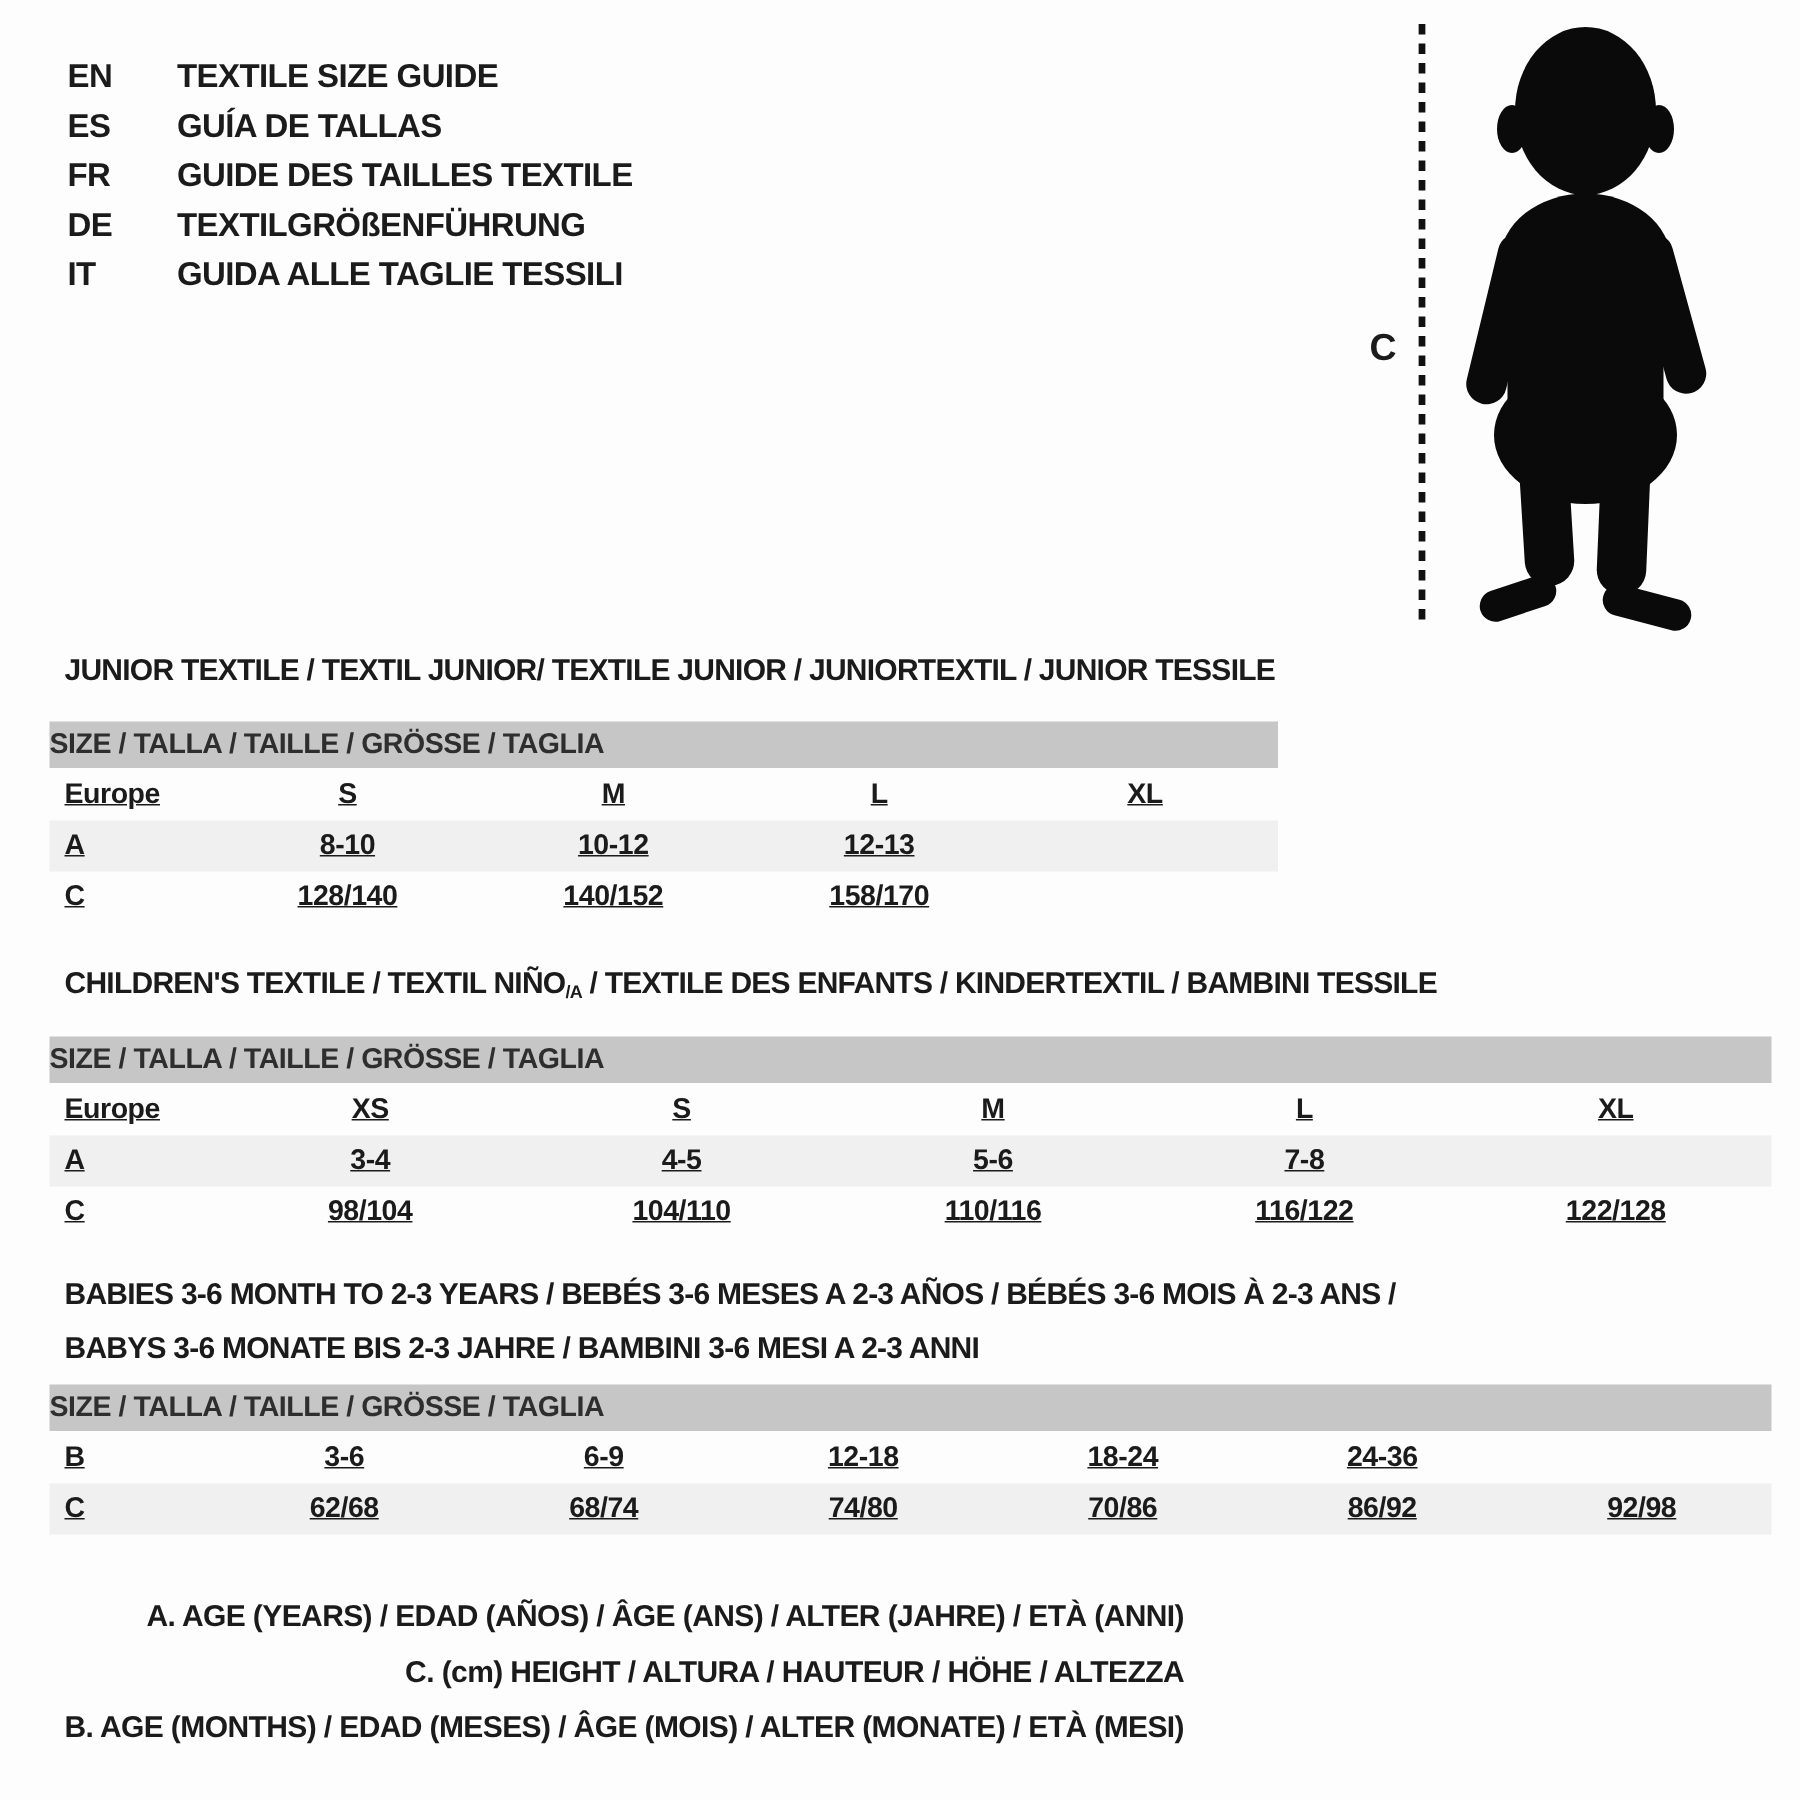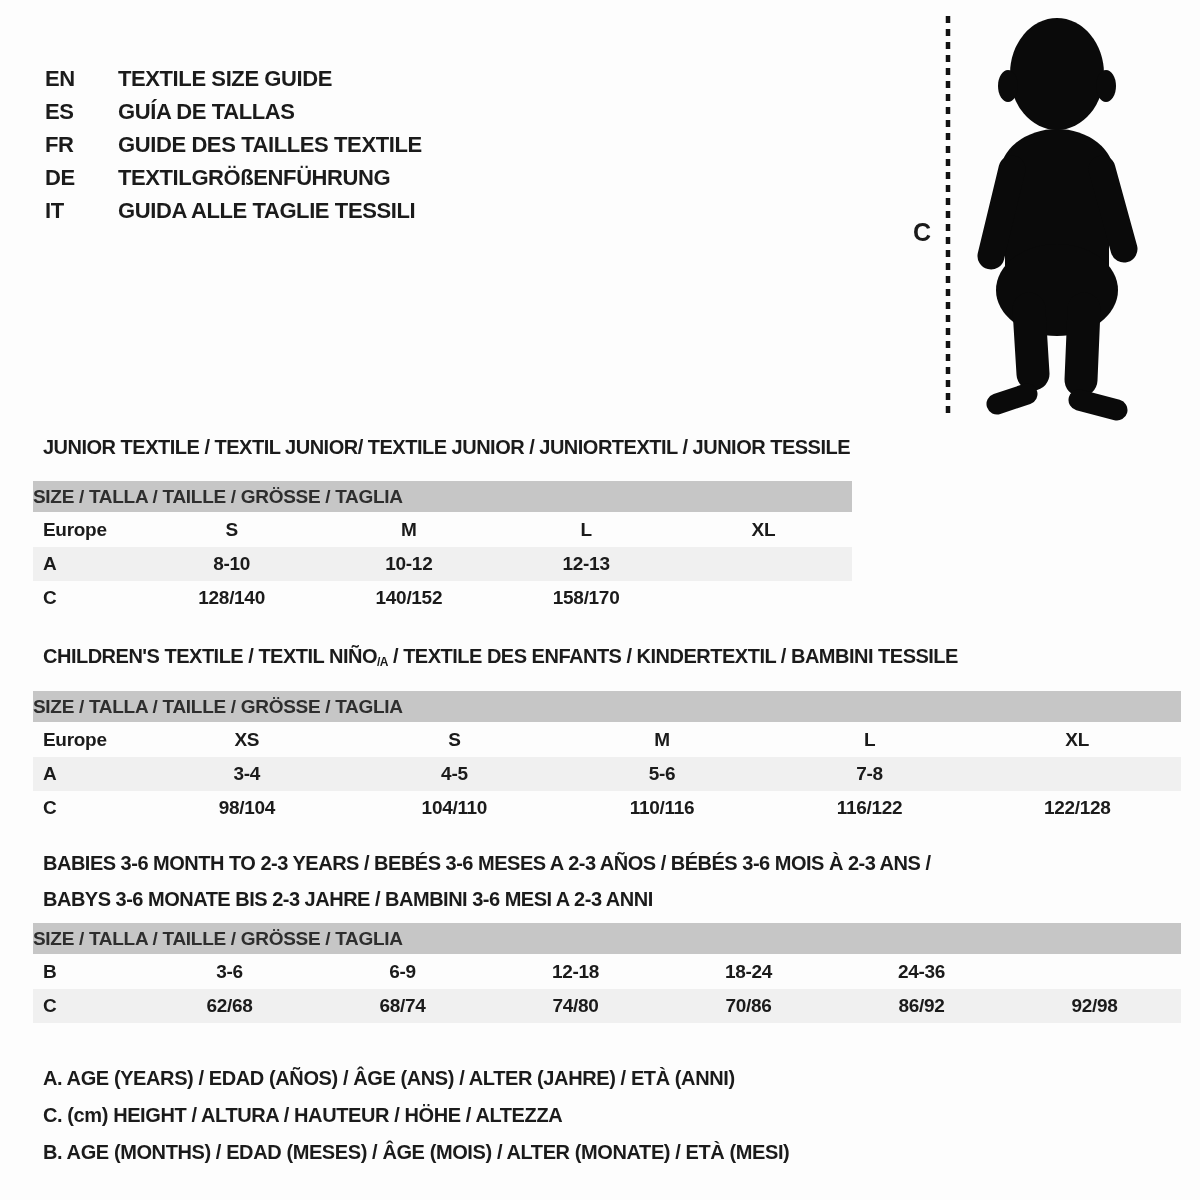--- a/index.html
+++ b/index.html
@@ -7,21 +7,21 @@
   body {
     position:relative;
     background:#fdfdfd;
     font-family:"Liberation Sans", sans-serif;
     color:#1b1b1b;
     overflow:hidden;
   }
   .abs { position:absolute; }
 
   
-  .lang-list { left:45px; top:34px;margin-top:28px; }
+  .lang-list { left:45px; top:34px; }
   .lang-row { display:grid; grid-template-columns:73px auto; height:33px; line-height:33px; }
   .lang-code, .lang-title { font-size:22px; font-weight:bold; letter-spacing:-0.4px; white-space:nowrap; }
 
   
   .figure { left:905px; top:12px; width:250px; height:412px; }
   .dash-line { position:absolute; left:38px; top:2px; }
   .c-label { position:absolute; left:8px; top:206px; font-size:25px; font-weight:bold; }
   .silhouette { position:absolute; left:62px; top:2px; }
 
   
@@ -35,29 +35,29 @@
     color:#2e2e2e;
     height:31px; line-height:31px;
     font-size:19px; font-weight:bold; letter-spacing:-0.3px;
     margin-bottom:1px;
   }
   .t-row { display:grid; height:34px; line-height:34px; }
   .t-row.shaded { background:var(--row-shaded-bg,#f0f0f0); }
   .cols-4 { grid-template-columns:110px repeat(4,1fr); }
   .cols-5 { grid-template-columns:110px repeat(5,1fr); }
   .cols-6 { grid-template-columns:110px repeat(6,1fr); }
-  .cell { font-size:19px; font-weight:600; text-align:center; letter-spacing:-0.3px; }
+  .cell { font-size:19px; font-weight:600; text-align:center; letter-spacing:-0.3px;text-decoration:underline; }
   .cell.rowlabel { text-align:left; padding-left:10px; font-weight:bold; }
   .cell.colhead { font-weight:bold; }
 
   
   .heading-multi div { height:36px; line-height:36px; }
 
   
-  .legend-line { height:37px; line-height:37px; font-size:20px; font-weight:bold; letter-spacing:-0.4px; white-space:nowrap; }
+  .legend-line { height:37px; line-height:37px; font-size:20px; font-weight:bold; letter-spacing:-0.4px; white-space:nowrap;text-align:right; }
 </style>
 </head>
 <body>
 
 <div class="abs lang-list">
   <div class="lang-row">
     <span class="lang-code">EN</span>
     <span class="lang-title">TEXTILE SIZE GUIDE</span>
   </div>
   <div class="lang-row">

